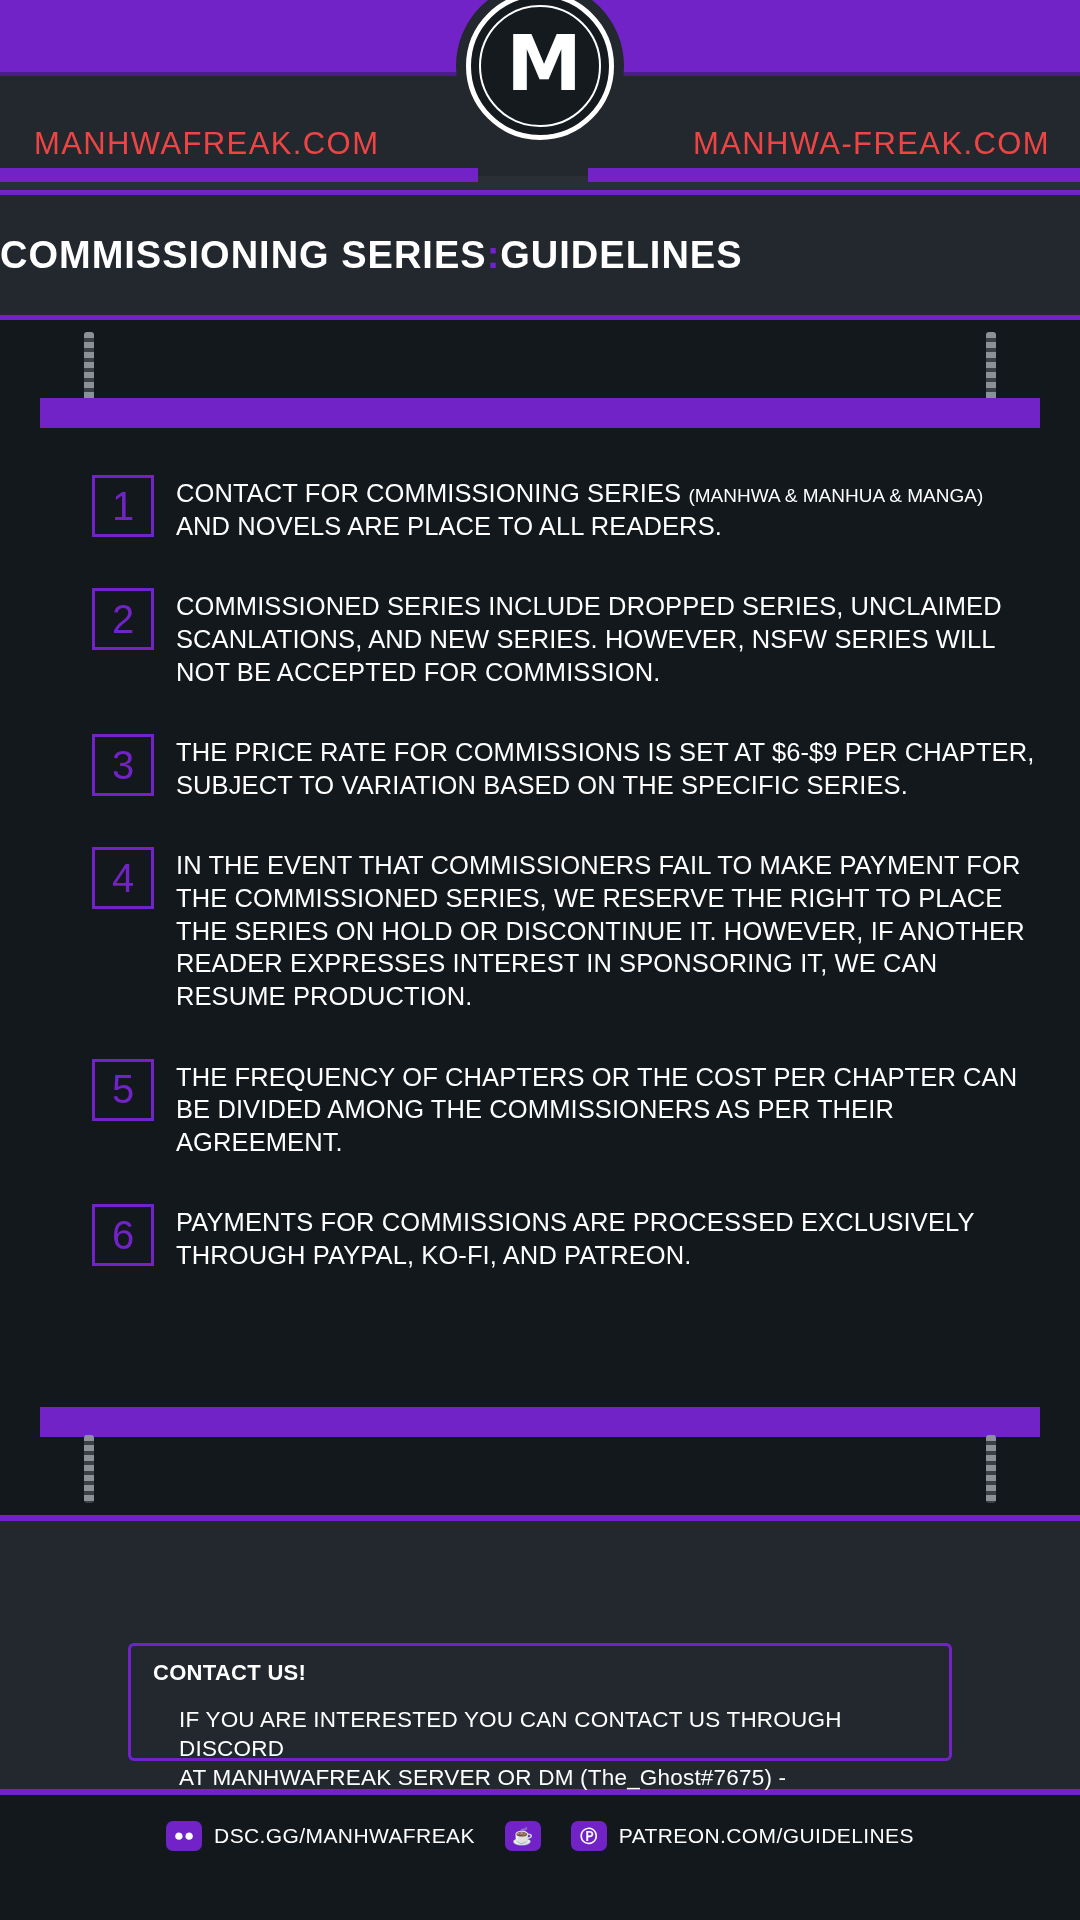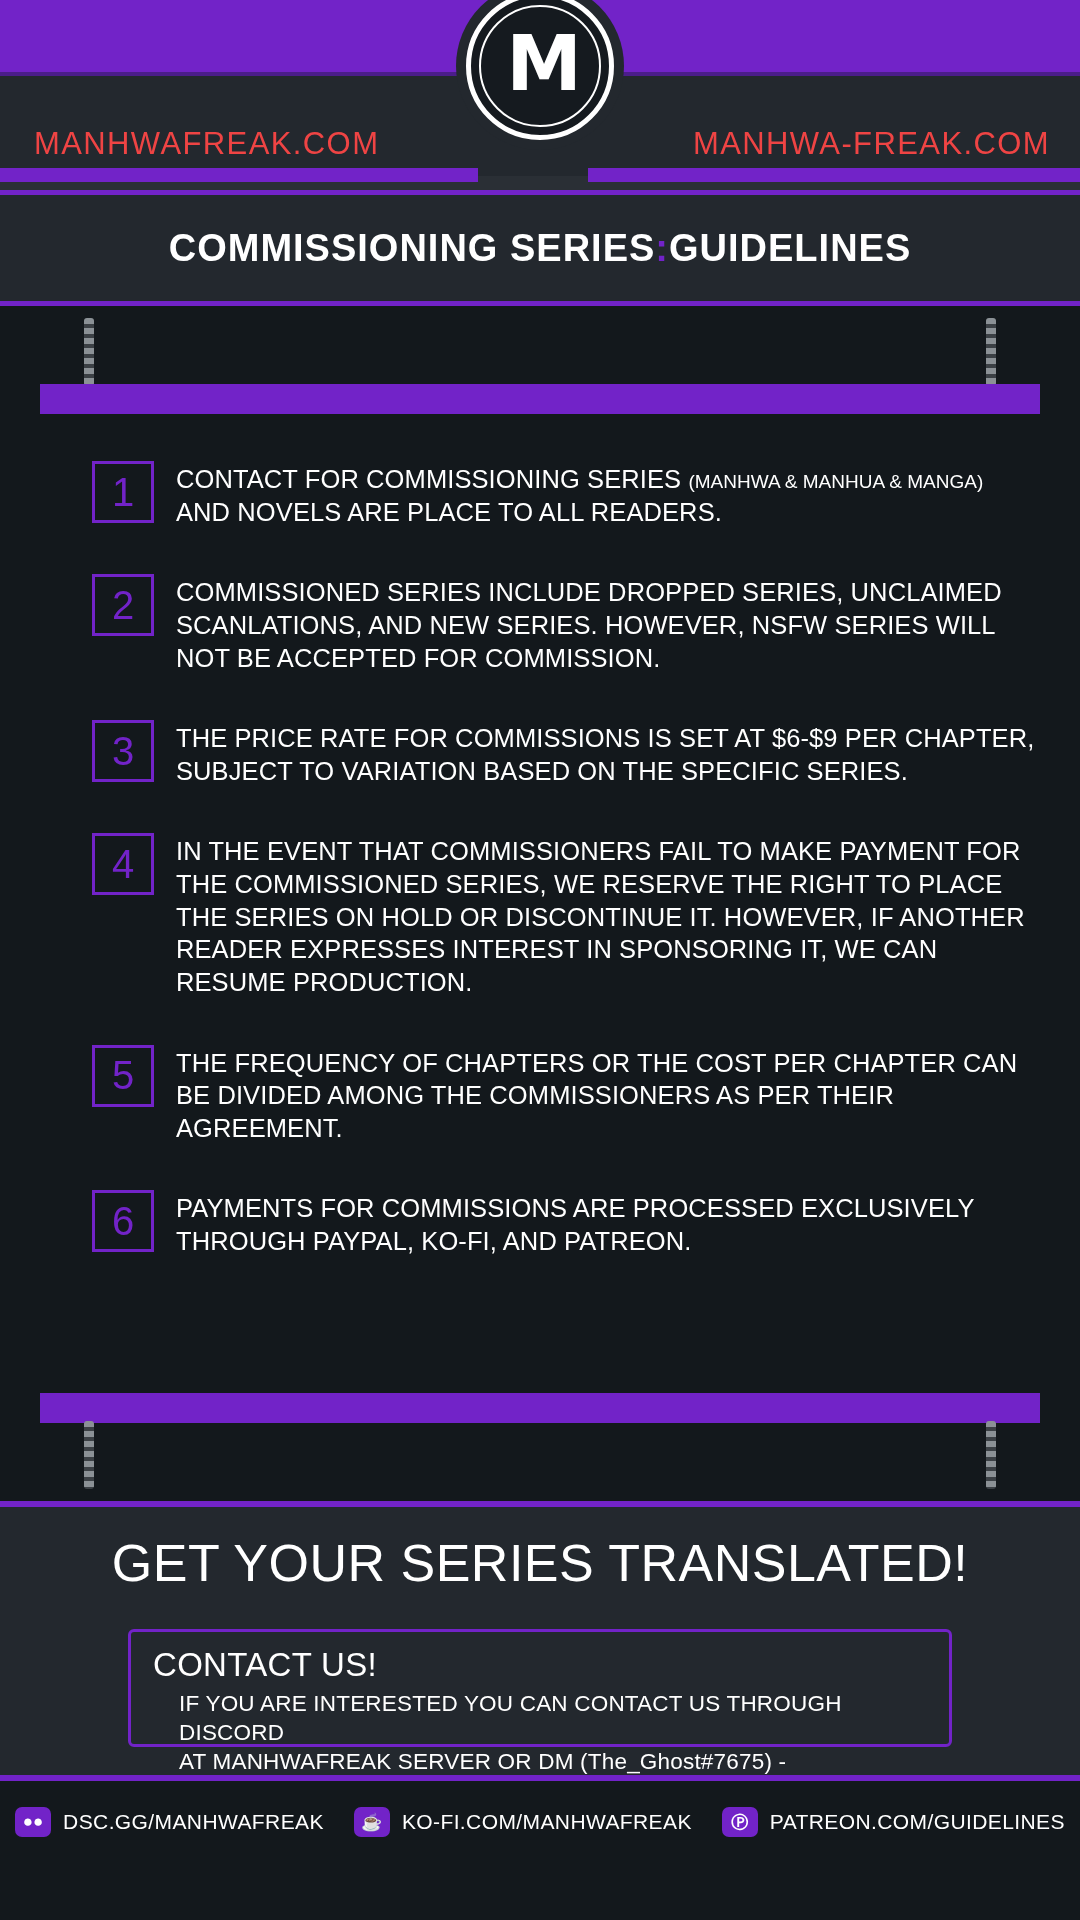--- a/index.html
+++ b/index.html
@@ -97,27 +97,27 @@
     letter-spacing: -8px;
     font-family: "DejaVu Sans", sans-serif;
     line-height: 1;
     transform: translateY(-2px);
   }
 
   
   .title-strip {
     position: relative;
     width: 1080px;
-    height: 116px;
+    height: 130px;
     background: #23282e;
     border-top: 5px solid #7223c8;
     border-bottom: 5px solid #7223c8;
     display: flex;
     align-items: center;
-    justify-content: center;
+    justify-content: flex-start;
   }
   .title-text {
     color: #ffffff;
     font-size: 38px;
     font-weight: 700;
     letter-spacing: 1px;
     text-align: center;
   }
   .title-text .colon { color: #7223c8; font-weight: 700; }
 
@@ -217,23 +217,24 @@
     left: 128px;
     top: 122px;
     width: 824px;
     height: 118px;
     border: 3px solid #7223c8;
     border-radius: 6px;
     padding: 14px 22px;
   }
   .cta-box-title {
     color: #ffffff;
-    font-size: 33px;
+    font-size: 22px;
     letter-spacing: 0.3px;
-    margin-bottom: 6px;
+    margin-bottom: 20px;
+    font-weight: bold;
   }
   .cta-box-line {
     color: #ffffff;
     font-size: 22.5px;
     letter-spacing: 0.2px;
     line-height: 1.28;
     padding-left: 26px;
   }
 
   
@@ -335,36 +336,34 @@
       </div>
 
     </div>
 
     <div class="bar bottom"></div>
     <div class="chain left-bot"></div>
     <div class="chain right-bot"></div>
   </div>
 
   <div class="cta">
-    <div class="cta-heading">GET YOUR SERIES TRANSLATED!</div>
     <div class="cta-box">
       <div class="cta-box-title">CONTACT US!</div>
       <div class="cta-box-line">IF YOU ARE INTERESTED YOU CAN CONTACT US THROUGH DISCORD</div>
       <div class="cta-box-line">AT MANHWAFREAK SERVER OR DM (The_Ghost#7675) - (Struggler#5116)</div>
     </div>
   </div>
 
   <div class="social">
     <div class="social-item">
       <div class="social-icon">●●</div>
       <div class="social-label">DSC.GG/MANHWAFREAK</div>
     </div>
     <div class="social-item">
       <div class="social-icon">☕</div>
-      <div class="social-label">KO-FI.COM/MANHWAFREAK</div>
     </div>
     <div class="social-item">
       <div class="social-icon">Ⓟ</div>
       <div class="social-label">PATREON.COM/GUIDELINES</div>
     </div>
   </div>
 
 </div>
 
 </body></html>

